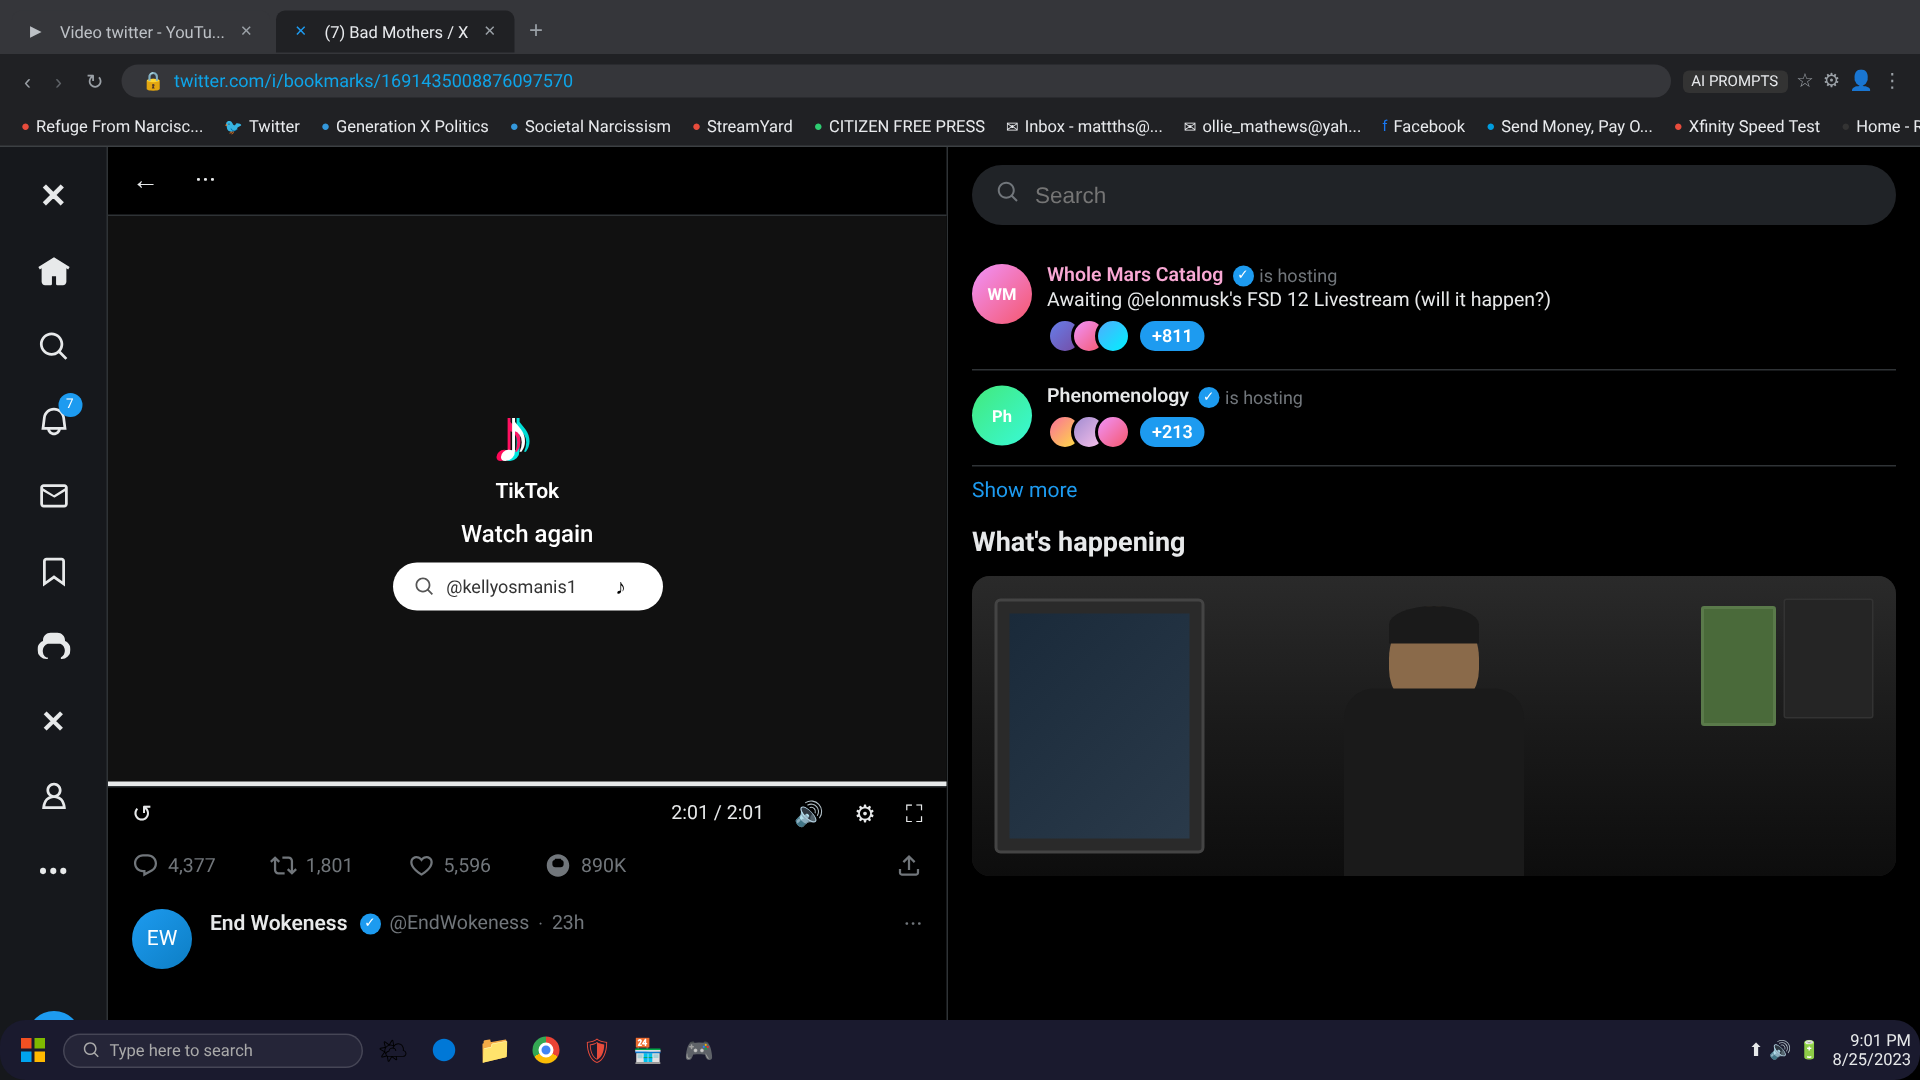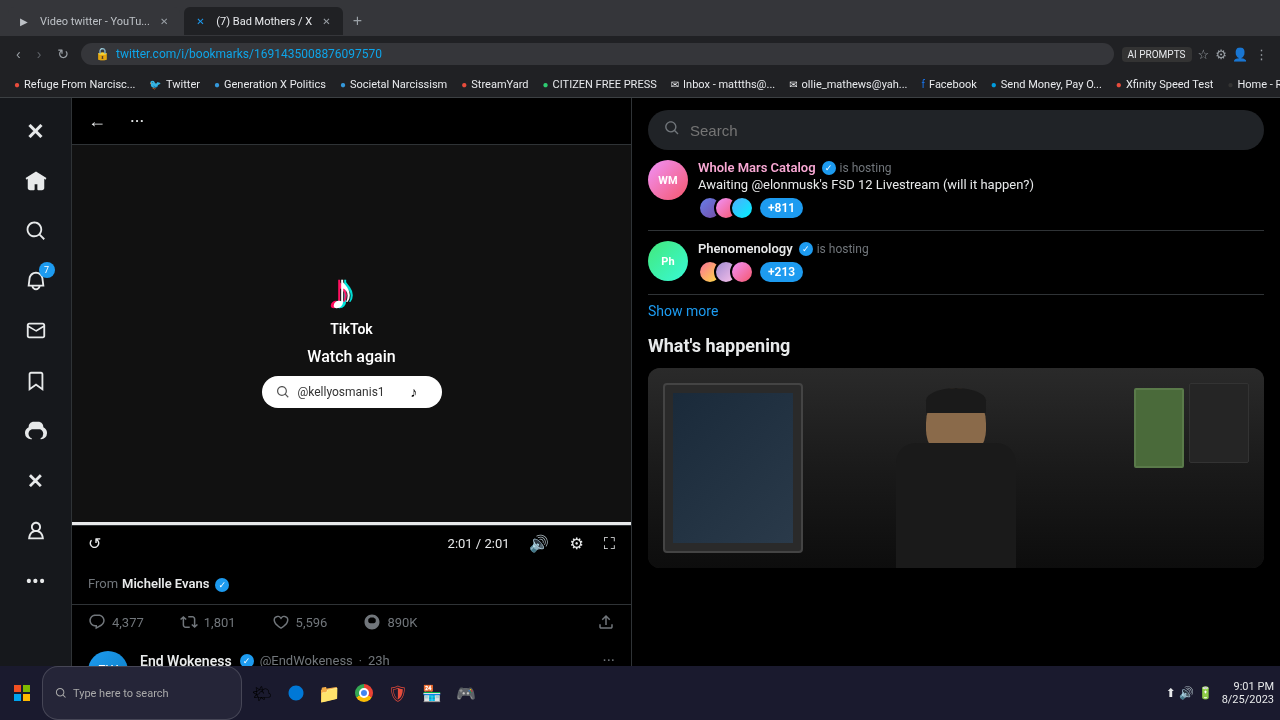--- a/index.html
+++ b/index.html
@@ -66,38 +66,38 @@
     .tweet-avatar { width: 40px; height: 40px; border-radius: 50%; background: #555; flex-shrink: 0; overflow: hidden; display: flex; align-items: center; justify-content: center; color: #fff; font-size: 14px; }
     .tweet-content { flex: 1; }
     .tweet-header { display: flex; align-items: center; gap: 6px; flex-wrap: wrap; }
     .tweet-name { color: #e7e9ea; font-weight: 600; font-size: 14px; }
     .tweet-handle { color: #71767b; font-size: 13px; }
     .tweet-time { color: #71767b; font-size: 13px; }
     .tweet-more { color: #71767b; margin-left: auto; }
 
     
     .right-sidebar { flex: 1; background: #000; padding: 12px 16px; overflow-y: auto; }
-    .search-box { display: flex; align-items: center; background: #202327; border-radius: 20px; padding: 10px 16px; gap: 10px; }
+    .search-box { display: flex; align-items: center; background: #202327; border-radius: 20px; padding: 10px 16px; gap: 10px; margin-bottom: 16px; }
     .search-box input { background: none; border: none; color: #e7e9ea; font-size: 15px; flex: 1; outline: none; }
     .search-icon { color: #71767b; font-size: 16px; }
 
     
     .section-header { color: #e7e9ea; font-size: 18px; font-weight: 700; margin-bottom: 12px; }
     .space-item { display: flex; align-items: flex-start; gap: 10px; padding: 10px 0; border-bottom: 1px solid #2f3336; }
     .space-avatar-img { width: 40px; height: 40px; border-radius: 50%; background: linear-gradient(135deg, #667eea, #764ba2); display: flex; align-items: center; justify-content: center; color: #fff; font-size: 10px; }
     .space-info { flex: 1; }
     .listener-count { background: #1d9bf0; border-radius: 12px; padding: 3px 8px; font-size: 12px; color: #fff; font-weight: 600; margin-left: 6px; }
 
     .show-more { color: #1d9bf0; font-size: 14px; cursor: pointer; padding: 8px 0; display: block; }
 
     
     .happening-section { margin-top: 8px; }
 
     
-    .taskbar { height: 54px; background: #1a1a2e; display: flex; padding: 0 6px; gap: 4px; position: absolute; bottom: 0; left: 0; right: 0; }
+    .taskbar { height: 40px; background: #1a1a2e; display: flex; align-items: center; padding: 0 6px; gap: 4px; position: absolute; bottom: 0; left: 0; right: 0; border-radius: 17px; }
     .start-btn { display: flex; align-items: center; gap: 6px; padding: 4px 8px; cursor: pointer; border-radius: 4px; }
     .search-taskbar { display: flex; align-items: center; gap: 6px; background: rgba(255,255,255,0.05); border: 1px solid rgba(255,255,255,0.15); border-radius: 16px; padding: 4px 12px; min-width: 200px; cursor: pointer; }
     .search-taskbar span { font-size: 11px; color: #aaa; }
     .taskbar-icons { display: flex; gap: 2px; align-items: center; }
     .taskbar-icon { width: 32px; height: 32px; display: flex; align-items: center; justify-content: center; cursor: pointer; border-radius: 4px; font-size: 18px; }
     .taskbar-right { margin-left: auto; display: flex; align-items: center; gap: 8px; }
     .taskbar-time { font-size: 11px; color: #e7e9ea; text-align: right; }
     .sys-icons { display: flex; gap: 4px; }
     .sys-icon { font-size: 12px; color: #e7e9ea; cursor: pointer; }
 
@@ -301,25 +301,20 @@
       </div>
 
       <div class="video-controls">
         <span class="control-btn">↺</span>
         <span class="time-display">2:01 / 2:01</span>
         <span class="vol-btn">🔊</span>
         <span class="settings-btn">⚙</span>
         <span class="fullscreen-btn">⛶</span>
       </div>
 
-      <div class="post-info">
-        <span class="from-text">From</span>
-        <span class="from-user">Michelle Evans</span>
-        <span class="verified-icon">✓</span>
-      </div>
 
       <div class="action-row">
         <div class="action-item">
           <svg width="18" height="18" viewBox="0 0 24 24" fill="currentColor">
               <path d="M1.751 10c0-4.42 3.584-8 8.005-8h4.366c4.49 0 8.129 3.64 8.129 8.13 0 2.96-1.607 5.68-4.196 7.11l-8.054 4.46v-3.69h-.067c-4.49.1-8.183-3.51-8.183-8.01zm8.005-6c-3.317 0-6.005 2.69-6.005 6 0 3.37 2.77 6.08 6.138 6.01l.351-.01h1.761v2.3l5.087-2.81c1.951-1.08 3.163-3.13 3.163-5.36 0-3.39-2.744-6.13-6.129-6.13H9.756z"></path>
             </svg>
           <span>4,377</span>
         </div>
         <div class="action-item">
           <svg width="18" height="18" viewBox="0 0 24 24" fill="currentColor">

